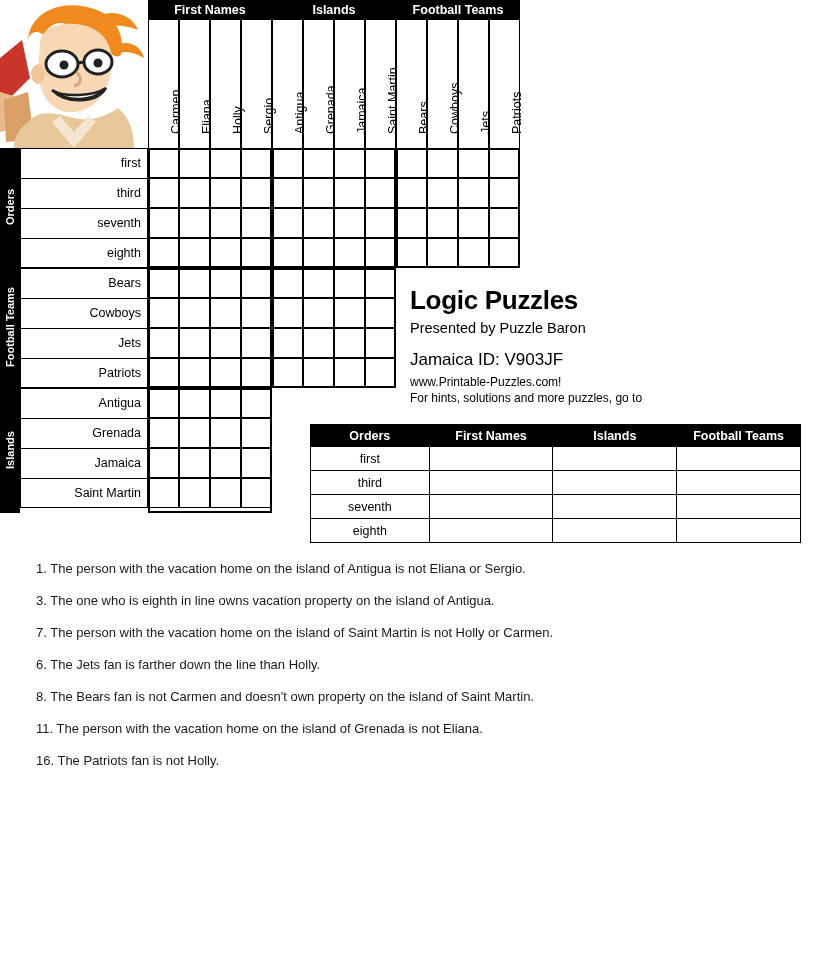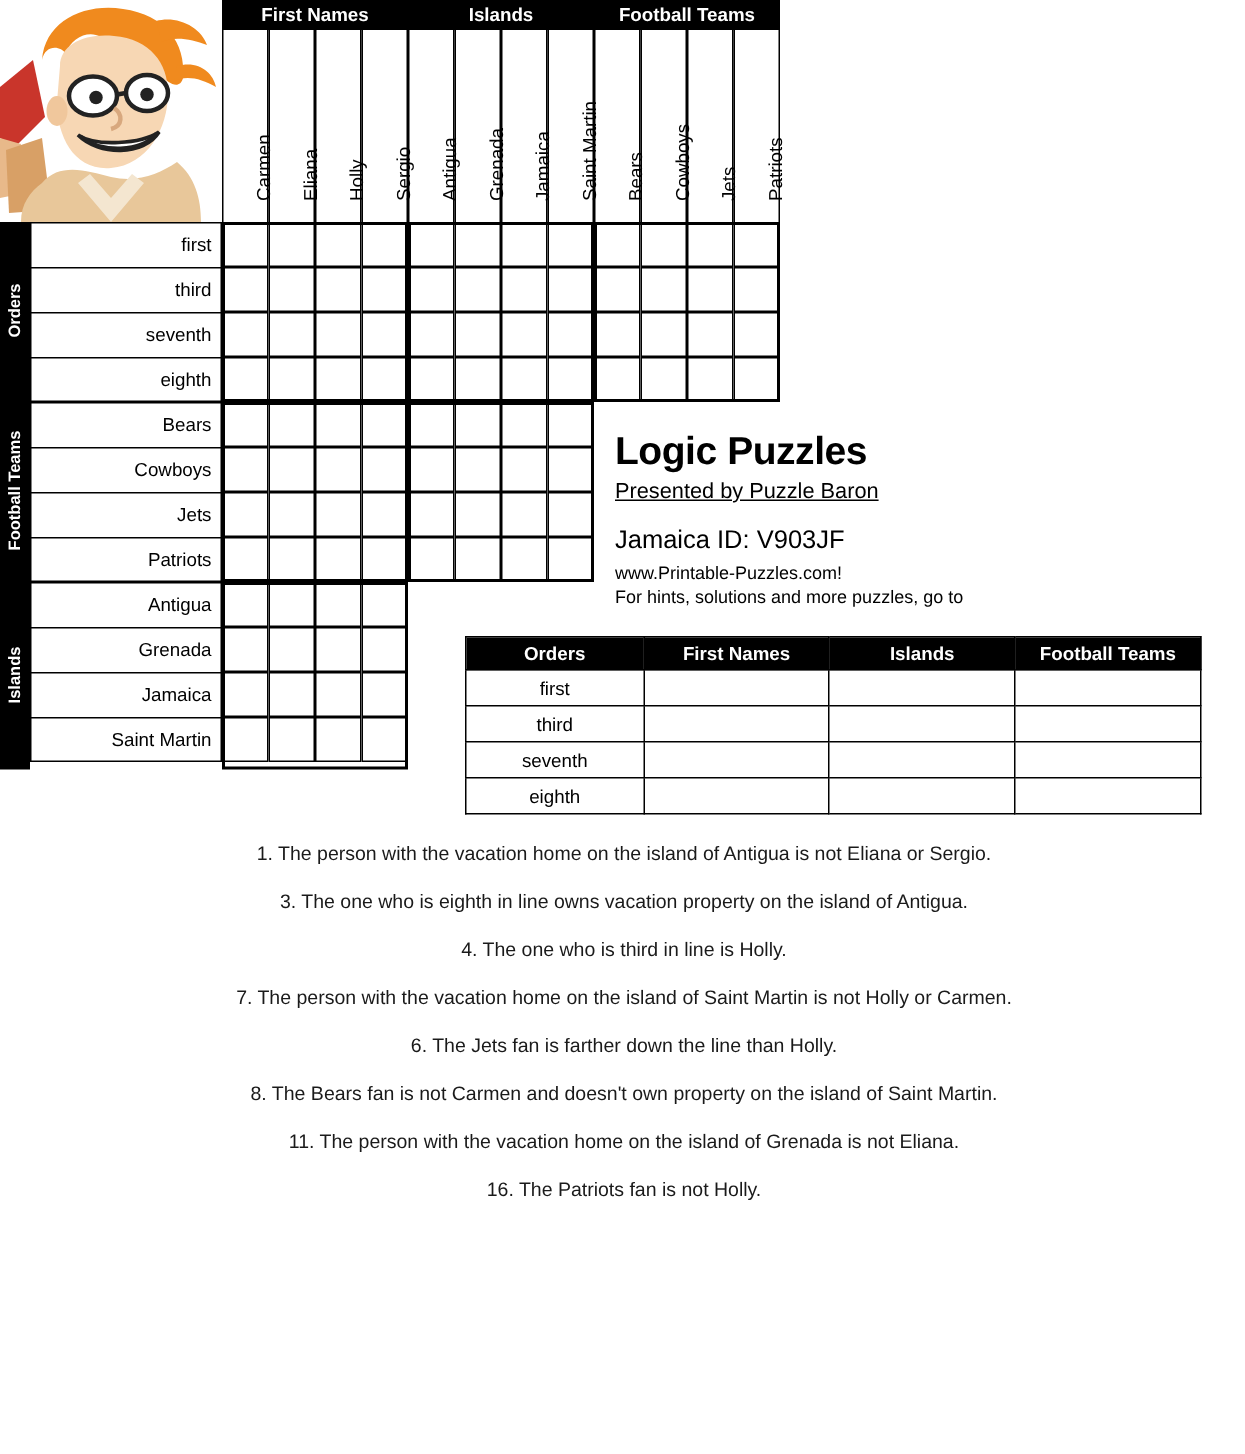--- a/index.html
+++ b/index.html
@@ -147,21 +147,20 @@
   }
   #title-main {
     font-size: 26px;
     font-weight: bold;
     margin: 0 0 4px 0;
     letter-spacing: -0.3px;
   }
   #title-sub {
     font-size: 14.5px;
     margin: 0 0 14px 0;
-    text-decoration: underline;
   }
   #puzzle-id {
     font-size: 17px;
     margin: 0 0 4px 0;
   }
   #hints-line1, #hints-line2 {
     font-size: 12px;
     margin: 0;
     line-height: 16px;
   }
@@ -202,21 +201,20 @@
     position: absolute;
     left: 36px;
     top: 560px;
     width: 760px;
   }
   .clue {
     font-size: 13px;
     line-height: 17px;
     margin-bottom: 15px;
     color: #1a1a1a;
-    text-align: center;
   }
 </style>
 </head>
 <body>
 
 <div id="grid-area">
 
   <div id="mascot">
     <svg width="148" height="148" viewBox="0 0 148 148">
       <rect x="0" y="0" width="148" height="148" fill="#ffffff"></rect>
@@ -475,19 +473,18 @@
       <td class="blank"></td>
       <td class="blank"></td>
       <td class="blank"></td>
     </tr>
   </tbody>
 </table>
 
 <div id="clues">
   <div class="clue">1. The person with the vacation home on the island of Antigua is not Eliana or Sergio.</div>
   <div class="clue">3. The one who is eighth in line owns vacation property on the island of Antigua.</div>
-  <div class="clue">4. The one who is third in line is Holly.</div>
   <div class="clue">7. The person with the vacation home on the island of Saint Martin is not Holly or Carmen.</div>
   <div class="clue">6. The Jets fan is farther down the line than Holly.</div>
   <div class="clue">8. The Bears fan is not Carmen and doesn't own property on the island of Saint Martin.</div>
   <div class="clue">11. The person with the vacation home on the island of Grenada is not Eliana.</div>
   <div class="clue">16. The Patriots fan is not Holly.</div>
 </div>
 
 </body></html>

